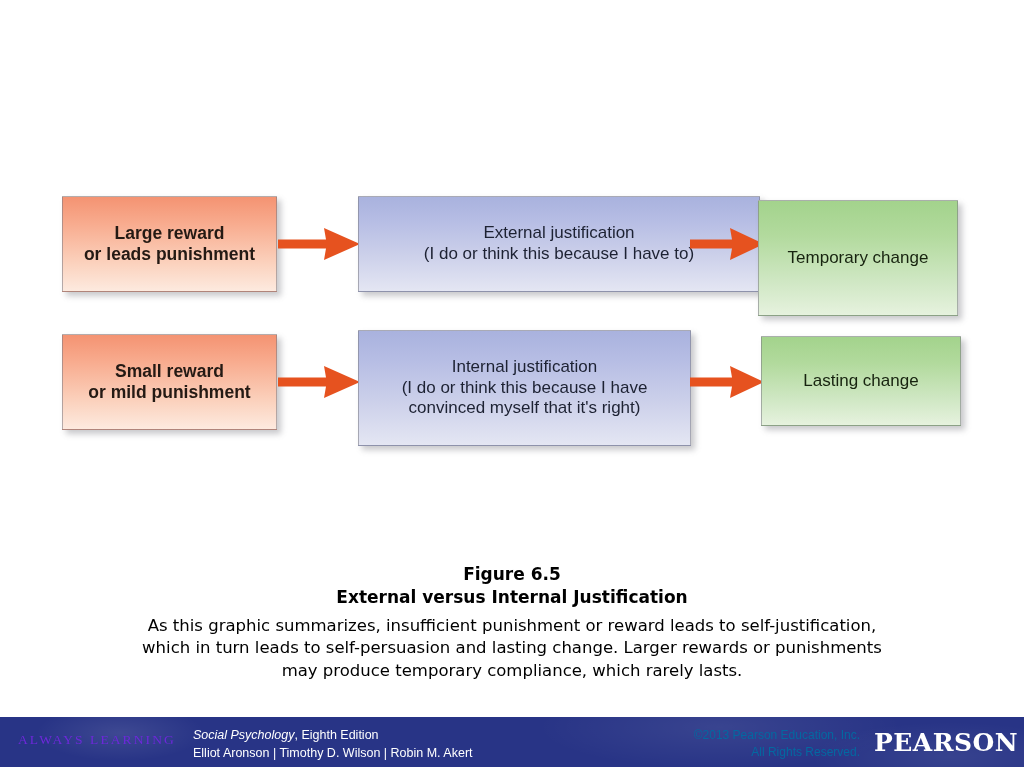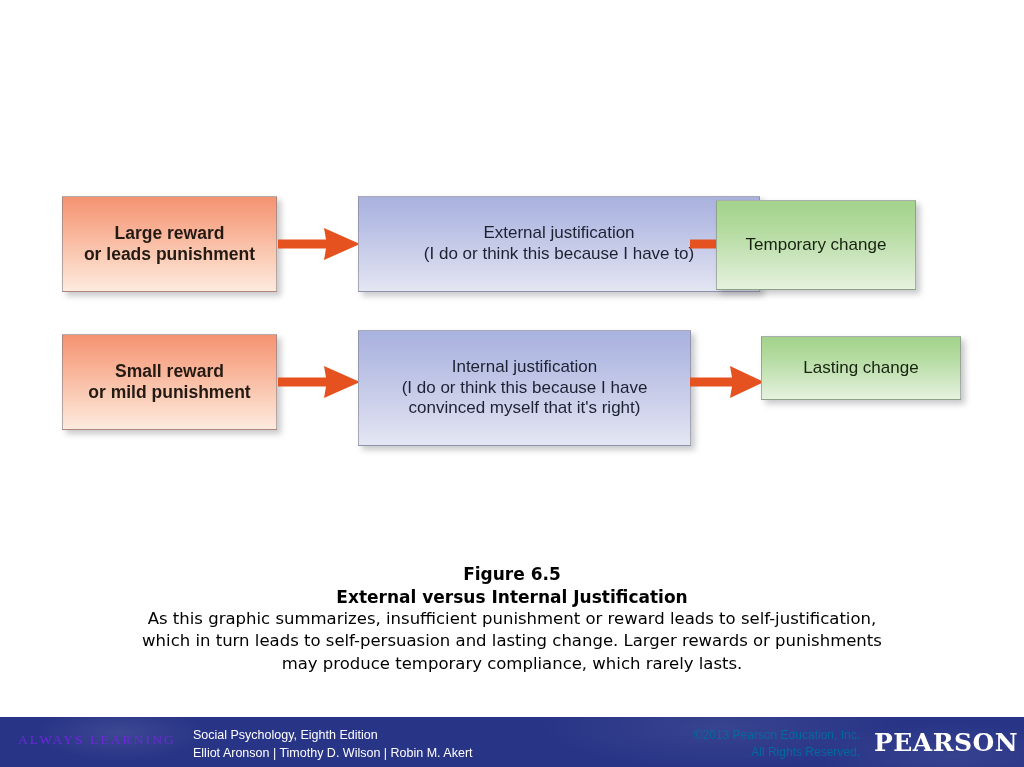--- a/index.html
+++ b/index.html
@@ -59,25 +59,25 @@
   }
   .node-green {
     background: linear-gradient(to bottom, #a3d38c 0%, #b2da9d 30%, #cfe7c3 70%, #e6f2de 100%);
     font-size: 17px;
     color: #17230f;
   }
 
   
   #node-large-reward   { left: 62px;  top: 196px; width: 215px; height: 96px; }
   #node-external-just  { left: 358px; top: 196px; width: 402px; height: 96px; }
-  #node-temporary      { left: 716px; top: 200px; width: 200px; height: 90px; }
+  #node-temporary      { left: 758px; top: 200px; width: 200px; height: 116px; }
   
   #node-small-reward   { left: 62px;  top: 334px; width: 215px; height: 96px; }
   #node-internal-just  { left: 358px; top: 330px; width: 333px; height: 116px; }
-  #node-lasting        { left: 761px; top: 336px; width: 200px; height: 64px; text-align: right; }
+  #node-lasting        { left: 761px; top: 336px; width: 200px; height: 90px; text-align: right; }
 
   
   .arrow {
     position: absolute;
     height: 38px;
   }
   .arrow svg { display: block; width: 100%; height: 100%; }
 
   #arrow-1 { left: 278px; top: 225px; width: 82px; }
   #arrow-2 { left: 690px; top: 225px; width: 74px; }
@@ -101,21 +101,21 @@
   }
   .cap-title {
     font-size: 17px;
     font-weight: bold;
     line-height: 1.33;
   }
   .cap-body {
     font-size: 16.5px;
     line-height: 1.35;
     padding: 0 48px;
-    margin-top: 0;
+    margin-top: 7px;
   }
 
   
   #footer {
     position: absolute;
     left: 0;
     top: 717px;
     width: 1024px;
     height: 50px;
     background: #283486;
@@ -143,21 +143,21 @@
   }
   #book-info {
     position: absolute;
     left: 193px;
     top: 727px;
     font-size: 12.5px;
     line-height: 1.42;
     color: #ffffff;
     white-space: nowrap;
   }
-  #book-info .title-italic { }
+  #book-info .title-italic { font-style: italic; }
   #copyright {
     position: absolute;
     left: 520px;
     top: 727px;
     width: 340px;
     text-align: right;
     font-size: 12px;
     line-height: 1.42;
     color: #0369a1;
     white-space: nowrap;

